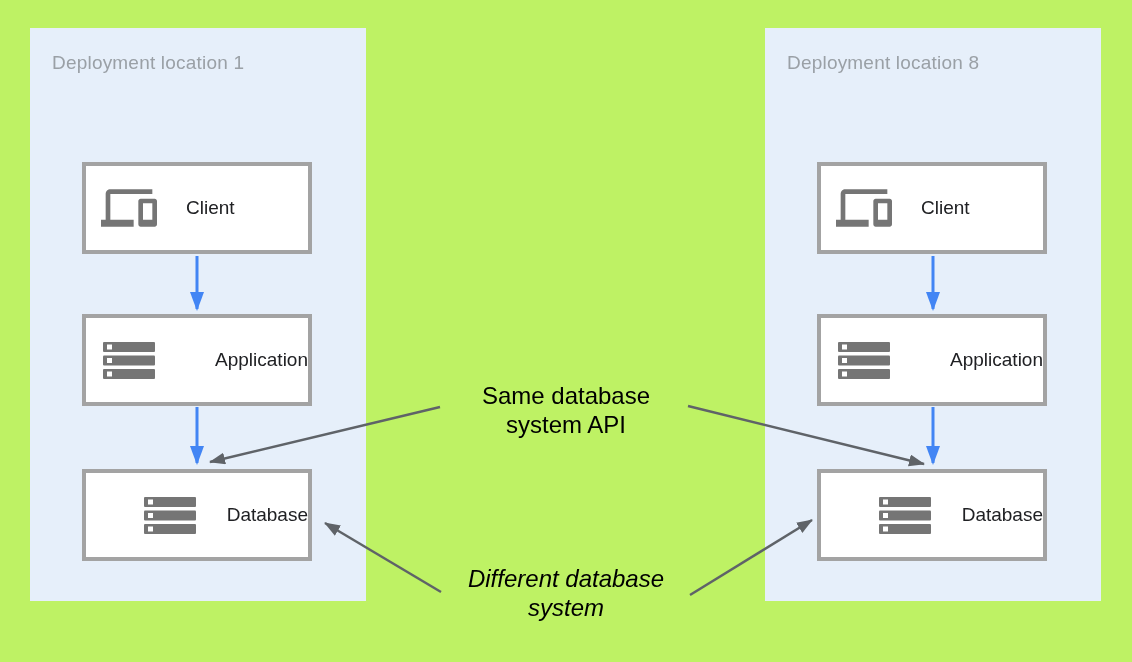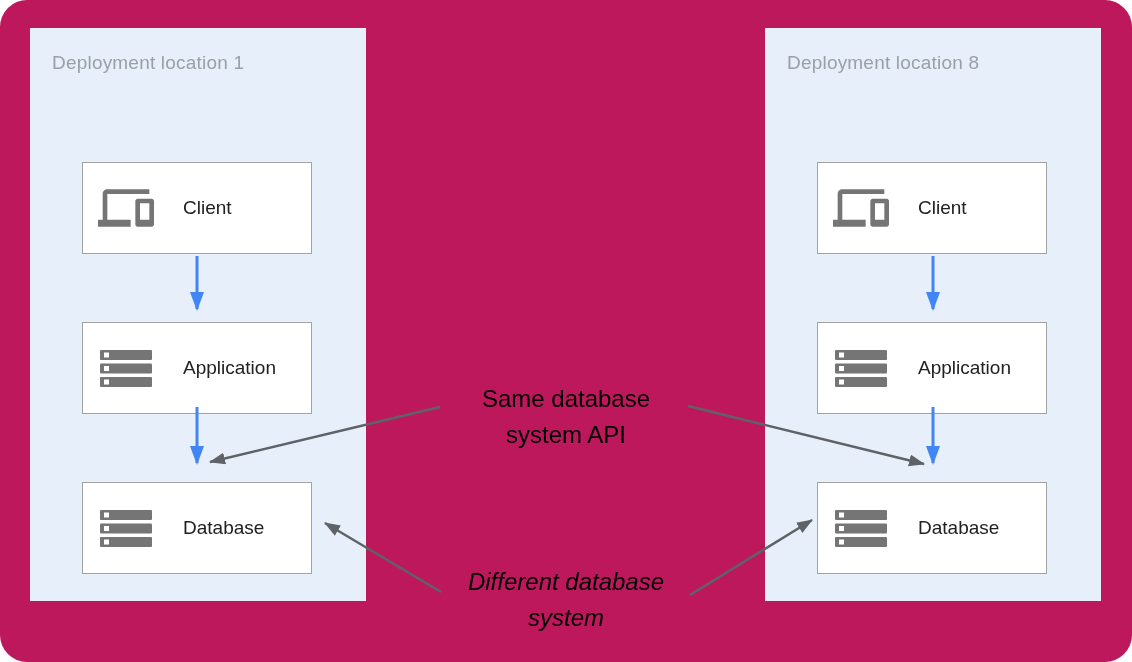--- a/index.html
+++ b/index.html
@@ -1,23 +1,22 @@
 <!DOCTYPE html>
 <html><head>
 <meta charset="utf-8">
 <style>
   html, body { margin: 0; padding: 0; background: #ffffff; }
   .page {
     position: relative;
     width: 1132px;
     height: 662px;
-    background: #be185d;
+    background: #bef264;
     font-family: "Liberation Sans", "DejaVu Sans", sans-serif;
     overflow: hidden;
-    border-radius: 27px;
   }
   .panel {
     position: absolute;
     top: 28px;
     width: 336px;
     height: 573px;
     background: #E6EFFA;
   }
   .panel.left  { left: 30px; }
   .panel.right { left: 765px; }
@@ -29,30 +28,30 @@
     color: #9AA0A6;
     letter-spacing: 0.2px;
     white-space: nowrap;
   }
   .node {
     position: absolute;
     left: 52px;
     width: 230px;
     height: 92px;
     background: #ffffff;
-    border: 1px solid #a3a3a3;
+    border: 4px solid #a3a3a3;
     box-sizing: border-box;
     display: flex;
     align-items: center;
     padding-left: 14px;
     gap: 28px;
   }
   .node.client      { top: 134px; }
-  .node.application { top: 294px; }
-  .node.database    { top: 454px; }
+  .node.application { top: 286px; justify-content: space-between; }
+  .node.database    { top: 441px; justify-content: flex-end; }
   .icon-wrap {
     width: 58px;
     display: flex;
     justify-content: center;
     align-items: center;
     flex: 0 0 58px;
   }
   .node-label {
     font-size: 19px;
     color: #202124;
@@ -62,21 +61,21 @@
     position: absolute;
     left: 0; top: 0;
     width: 1132px;
     height: 662px;
     pointer-events: none;
   }
   .annotation {
     position: absolute;
     text-align: center;
     font-size: 24px;
-    line-height: 36px;
+    line-height: 29px;
     color: #000000;
   }
   .annotation.same { left: 466px; top: 381px; width: 200px; }
   .annotation.diff { left: 456px; top: 564px; width: 220px; font-style: italic; }
 </style>
 </head>
 <body>
 
 <div class="page">
 

